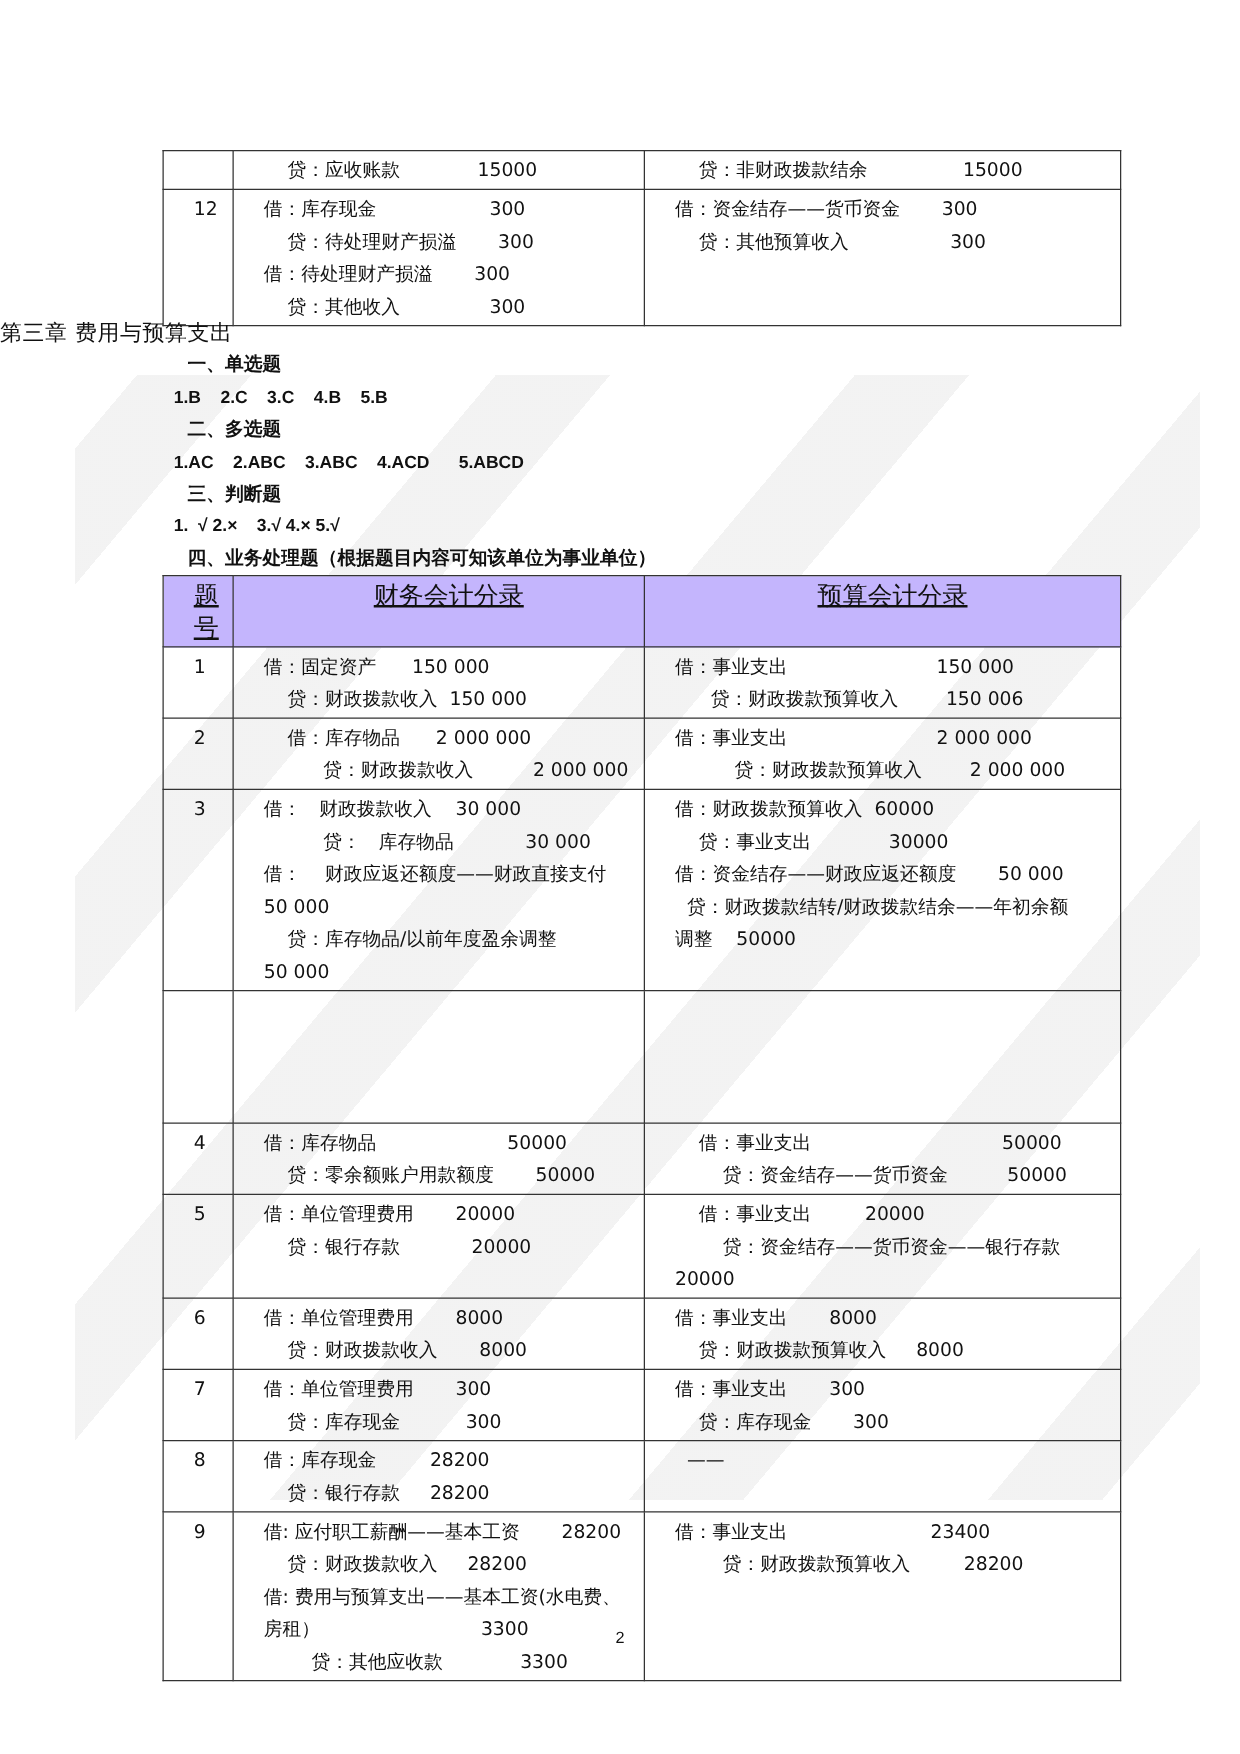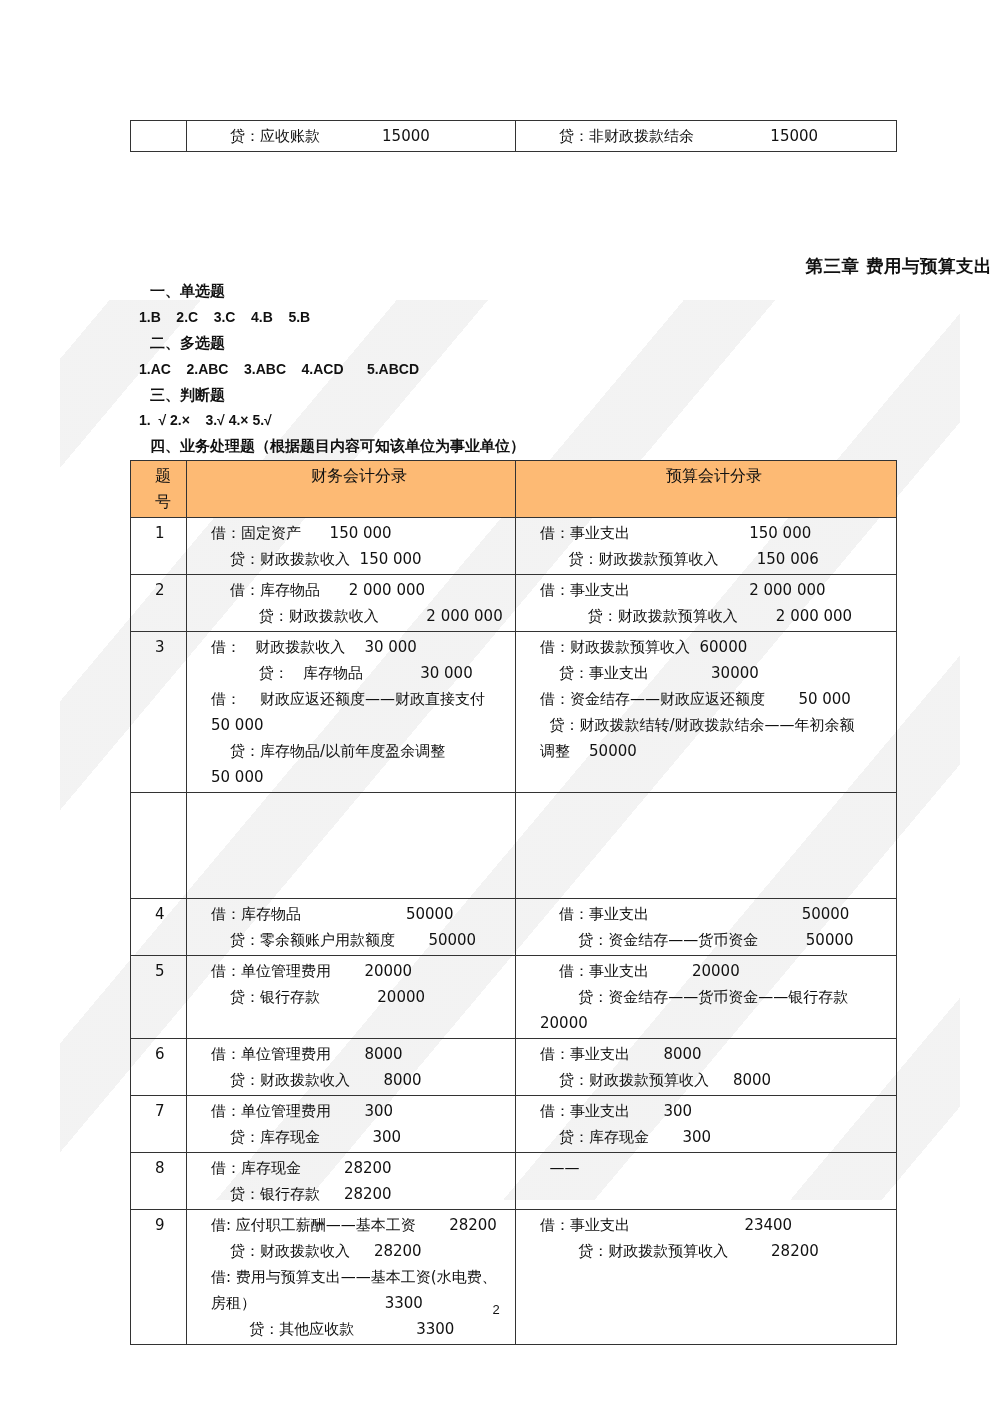--- a/index.html
+++ b/index.html
@@ -21,27 +21,27 @@
   }
   table.grid td {
     border: 1px solid #333; vertical-align: top;
     padding: 2px 8px 2px 24px;
     line-height: 26px;
   }
   table.grid col.c1 { width: 56px; }
   table.grid col.c2 { width: 329px; }
   table.grid col.c3 { width: 381px; }
   .line { white-space: pre; }
-  .hdr td { background: #fdba74; text-align: center; font-size: 16px; line-height: 24px; }
+  .hdr td { background: #c4b5fd; text-align: center; font-size: 20px; line-height: 24px; text-decoration: underline; }
   .hdr td.c-no { text-align: left; }
   #top-table { top: 120px; }
   #main-table { top: 460px; }
   .chapter-title {
-    position: absolute; left: 0; width: 992px; top: 254px; text-align: right;
-    font-size: 17.5px; font-weight: bold; letter-spacing: 0.5px;
+    position: absolute; left: 0; width: 992px; top: 254px; text-align: left;
+    font-size: 17.5px; font-weight: normal; letter-spacing: 0.5px;
   }
   .sec {
     position: absolute; left: 150px; font-size: 15px; font-weight: bold;
   }
   .ans {
     position: absolute; left: 139px; font-size: 14px; font-weight: bold;
     font-family: "Liberation Sans", sans-serif; white-space: pre;
   }
   .page-num {
     position: absolute; left: 0; width: 992px; top: 1302px; text-align: center;
@@ -60,20 +60,33 @@
       <col class="c3">
     </colgroup>
   <tbody id="top-body">
       <tr style="height: 26px;">
         <td></td>
         <td>
           <div class="line">    贷：应收账款             15000</div>
         </td>
         <td>
           <div class="line">    贷：非财政拨款结余                15000</div>
+        </td>
+      </tr>
+      <tr style="height: 104px;">
+        <td>12</td>
+        <td>
+          <div class="line">借：库存现金                   300</div>
+          <div class="line">    贷：待处理财产损溢       300</div>
+          <div class="line">借：待处理财产损溢       300</div>
+          <div class="line">    贷：其他收入               300</div>
+        </td>
+        <td>
+          <div class="line">借：资金结存——货币资金       300</div>
+          <div class="line">    贷：其他预算收入                 300</div>
         </td>
       </tr>
     </tbody>
 </table>
 
 <div class="chapter-title">第三章  费用与预算支出</div>
 
 <div class="sec" style="top:282px">一、单选题</div>
 <div class="ans" style="top:309px">1.B    2.C    3.C    4.B    5.B</div>
 <div class="sec" style="top:334px">二、多选题</div>

